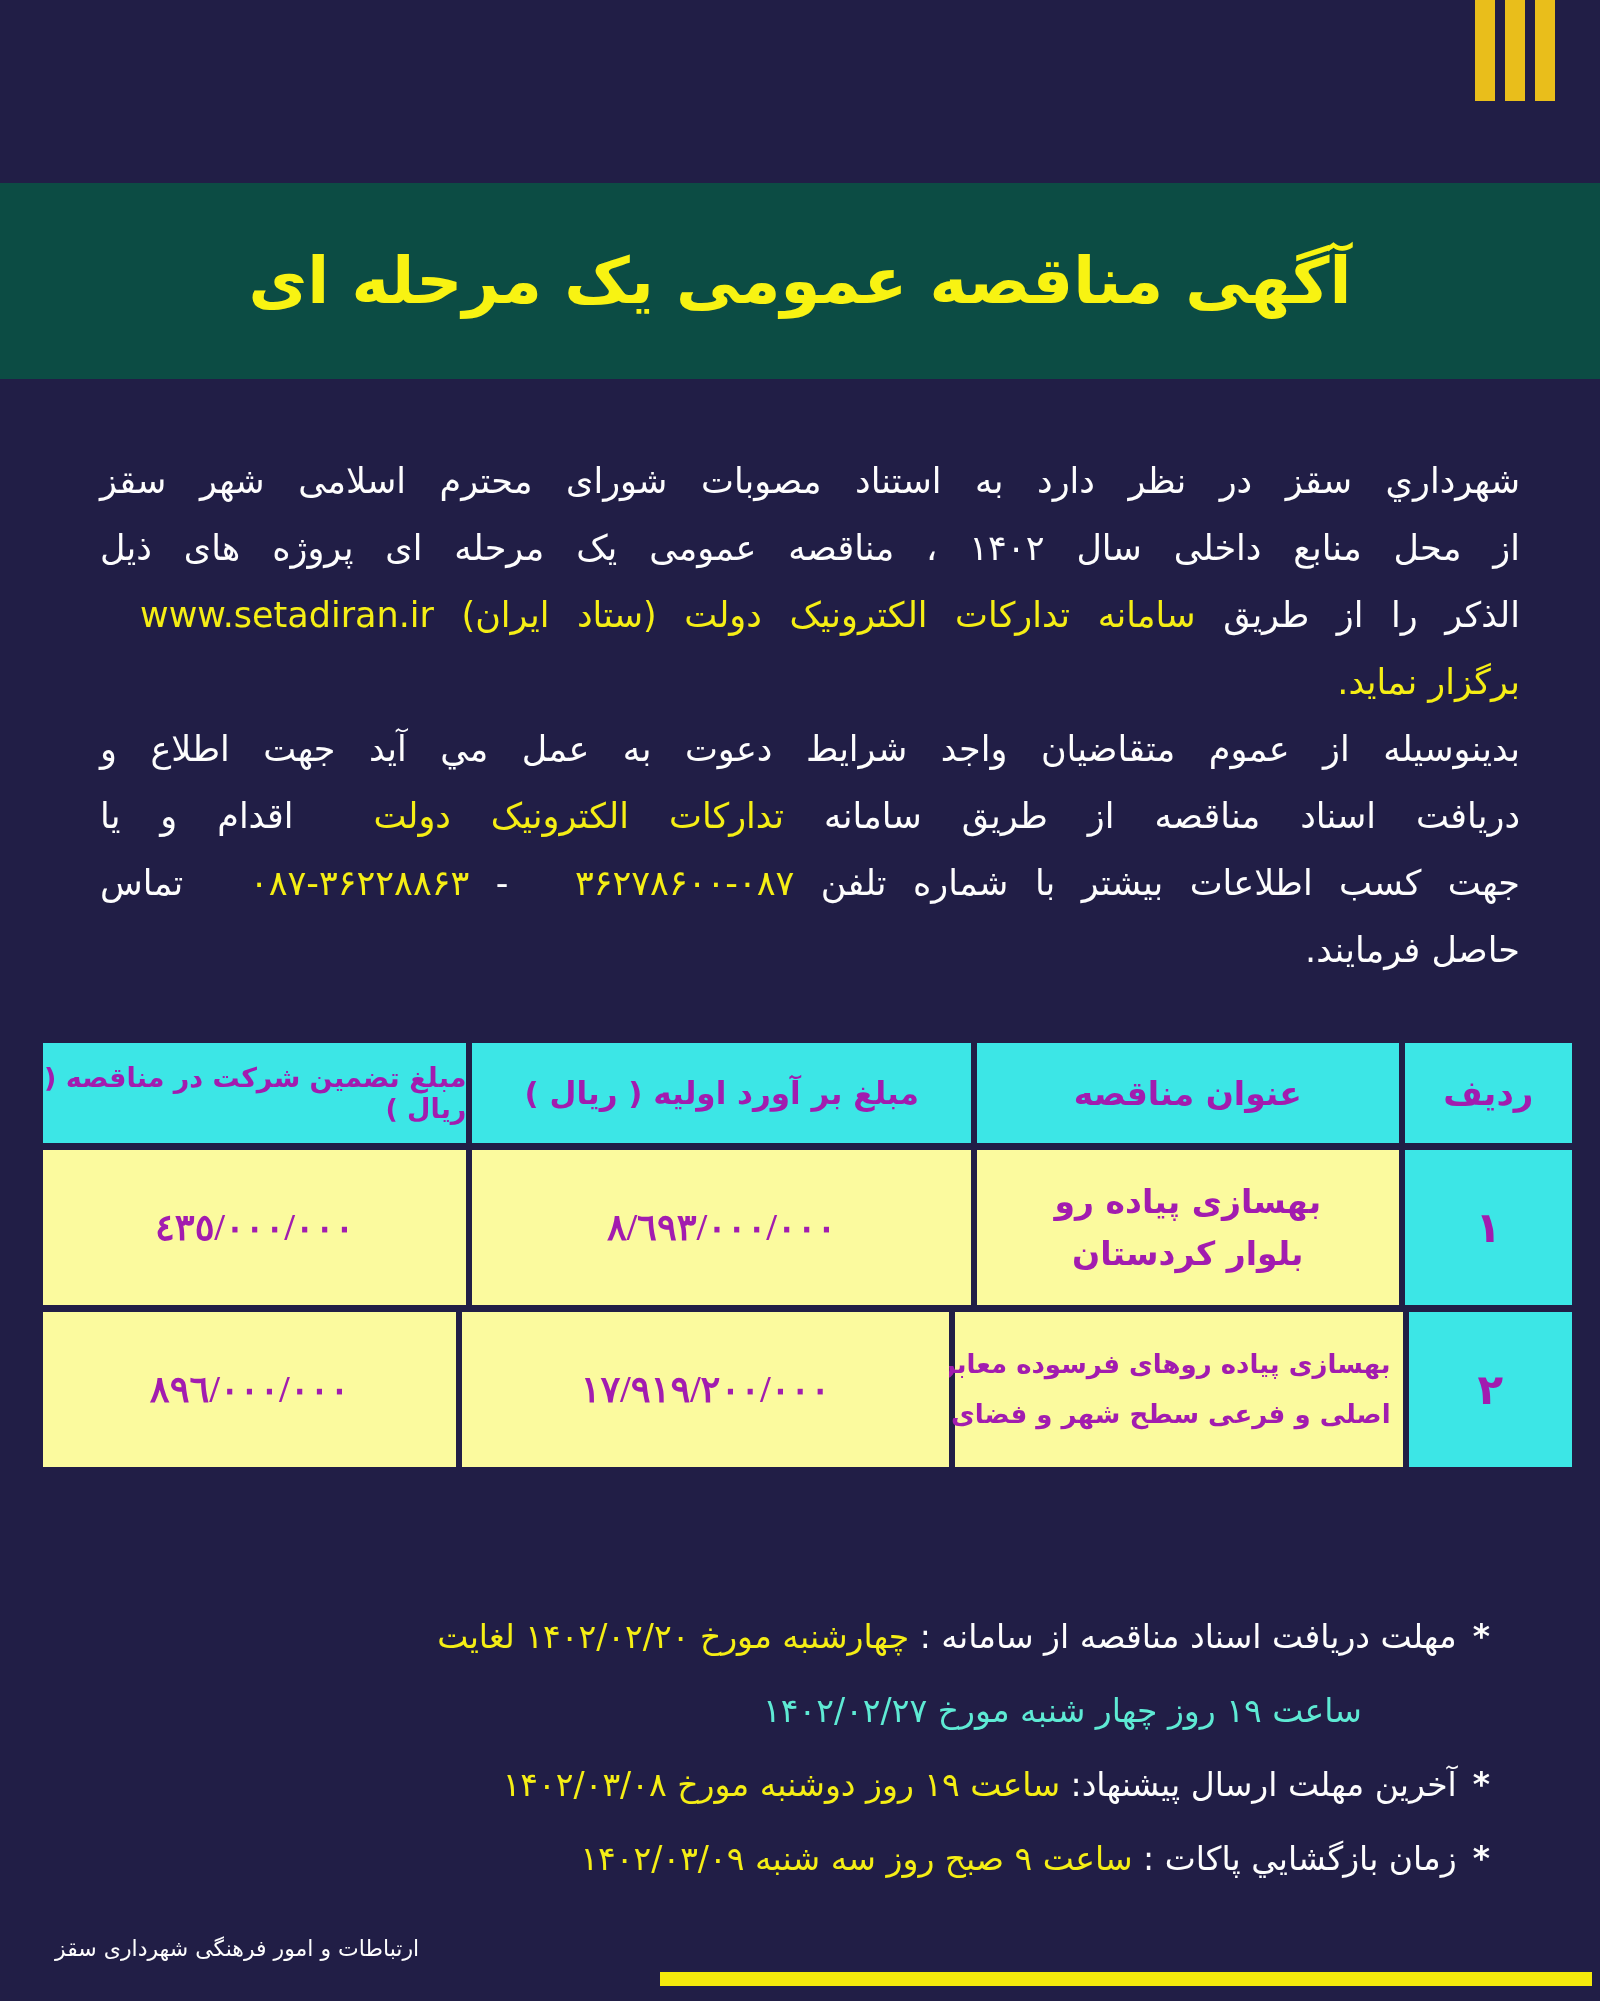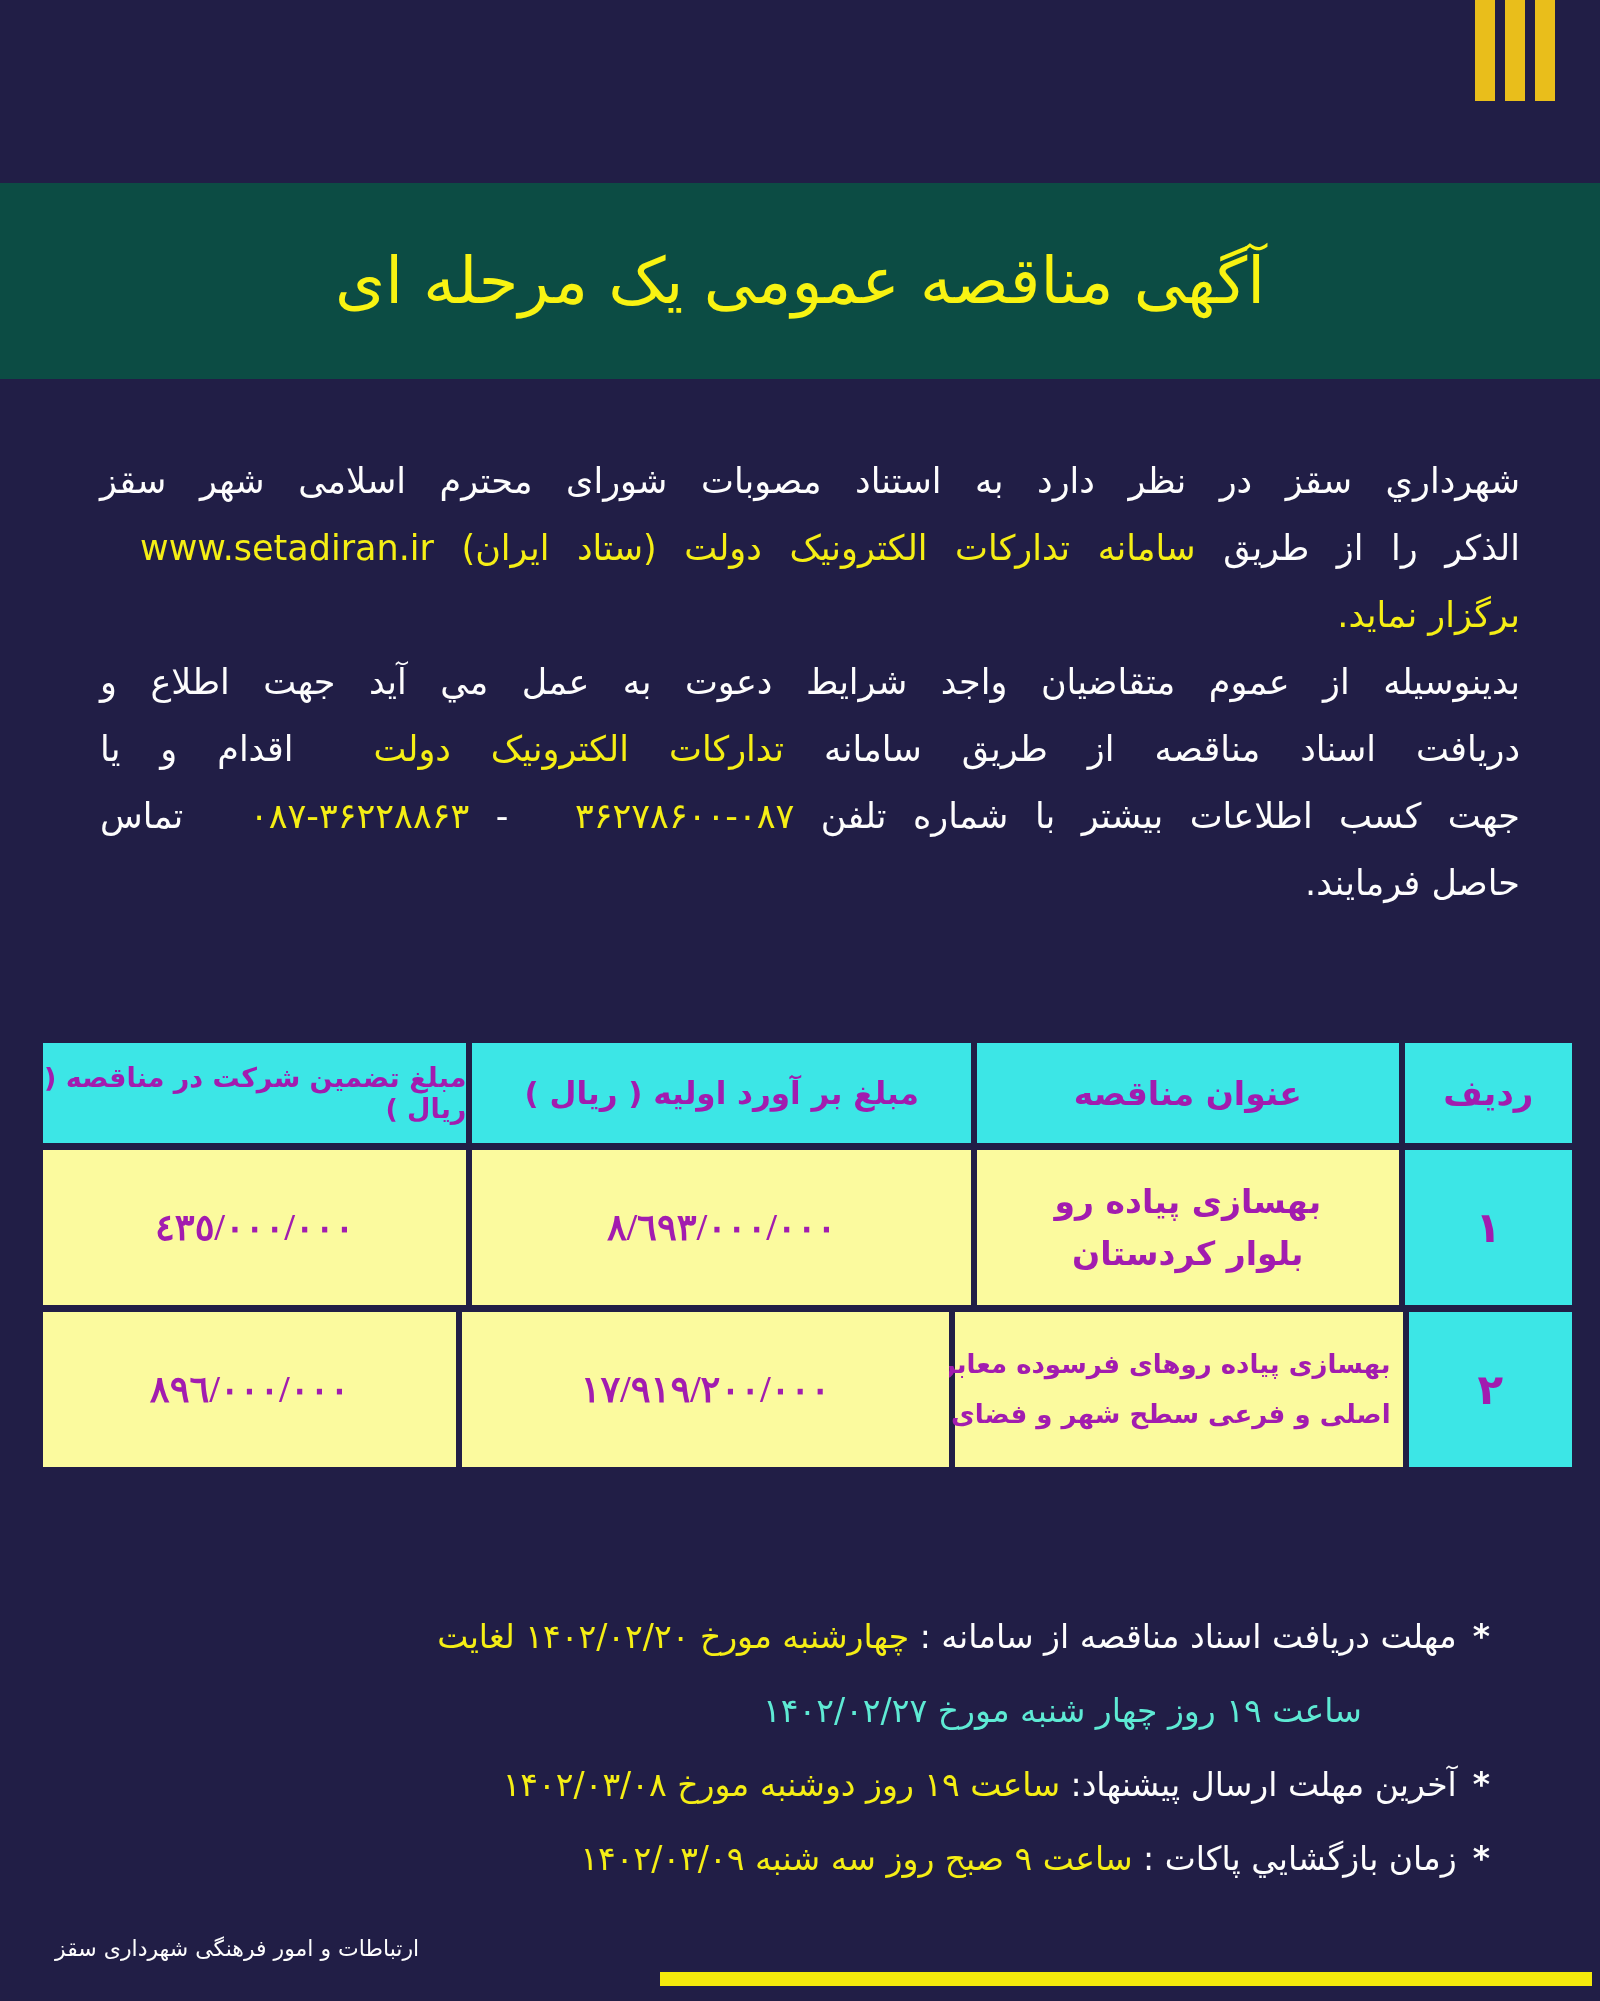--- a/index.html
+++ b/index.html
@@ -16,21 +16,21 @@
   .bars { position: absolute; top: 0; left: 1475px; display: flex; gap: 10px; }
   .bar { width: 20px; height: 101px; background: #e9be1b; }
 
   
   .banner {
     position: absolute; top: 183px; left: 0; width: 1600px; height: 196px;
     background: #0c4c44;
     display: flex; align-items: center; justify-content: center;
   }
   .banner-title {
-    color: #f8f312; font-size: 64px; font-weight: normal;
+    color: #f8f312; font-size: 64px; font-weight: bold;
     letter-spacing: 1px; direction: rtl; white-space: nowrap;
   }
 
   
   .intro {
     position: absolute; top: 448px; right: 80px; left: 100px;
     direction: rtl; color: #fdfdfd; font-size: 35px;
   }
   .iline { height: 67px; line-height: 67px; white-space: nowrap; text-align: right; }
   .iline.fill { text-align-last: justify; }
@@ -87,20 +87,21 @@
     <div class="bar"></div>
     <div class="bar"></div>
   </div>
 
   <div class="banner">
     <div class="banner-title">آگهی مناقصه عمومی یک مرحله ای</div>
   </div>
 
   <div class="intro">
     <div class="iline fill">شهرداري سقز در نظر دارد به استناد مصوبات شورای محترم اسلامی شهر سقز</div>
+    <div class="iline fill">از محل منابع داخلی سال ۱۴۰۲ ، مناقصه عمومی یک مرحله ای پروژه های ذیل</div>
     <div class="iline fill"><span>الذکر را از طریق</span> <span class="yel">سامانه تدارکات الکترونیک دولت (ستاد ایران) www.setadiran.ir</span></div>
     <div class="iline yel">برگزار نماید.</div>
     <div class="iline fill">بدینوسیله از عموم متقاضیان واجد شرایط دعوت به عمل مي آید جهت اطلاع و</div>
     <div class="iline fill"><span>دریافت اسناد مناقصه از طریق سامانه</span> <span class="yel">تدارکات الکترونیک دولت</span> <span>اقدام و یا</span></div>
     <div class="iline fill"><span>جهت کسب اطلاعات بیشتر با شماره تلفن</span> <span class="yel">۰۸۷-۳۶۲۷۸۶۰۰</span> <span>-</span> <span class="yel">۳۶۲۲۸۸۶۳-۰۸۷</span> <span>تماس</span></div>
     <div class="iline">حاصل فرمایند.</div>
   </div>
 
   <div class="tbl">
     <div class="trow hrow">

